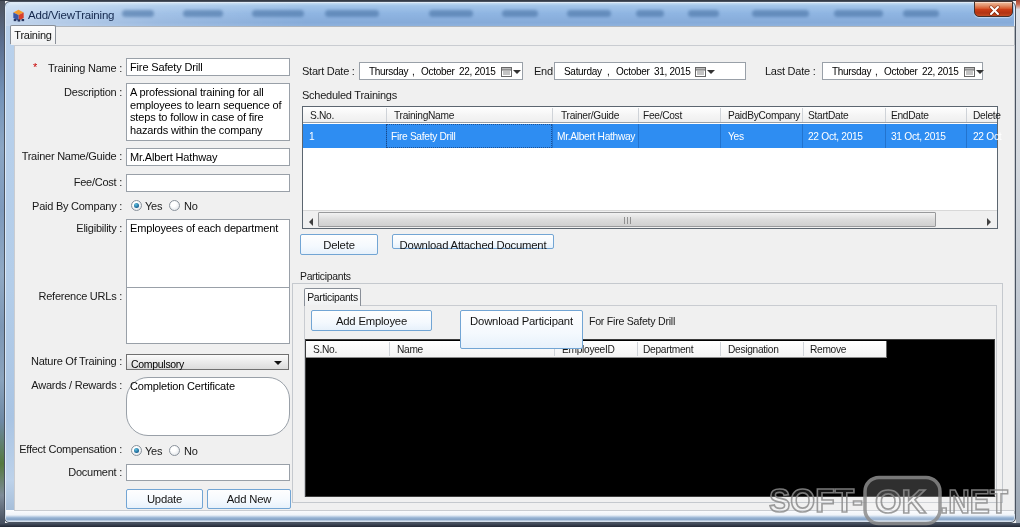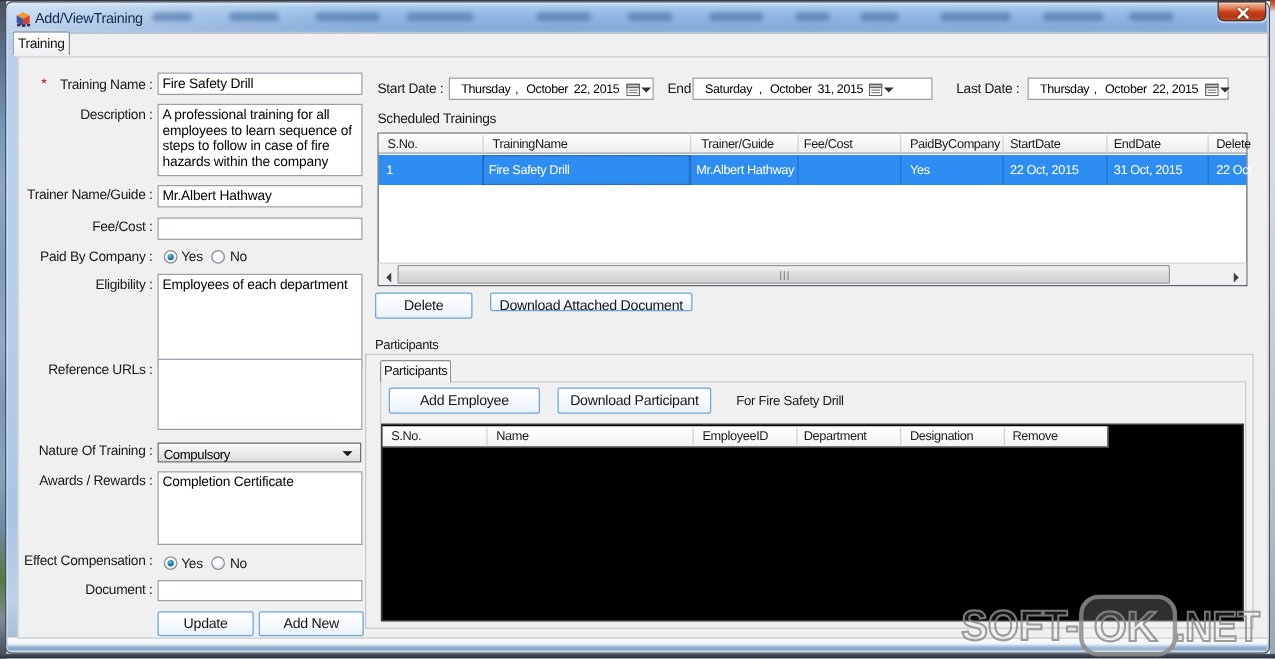--- a/index.html
+++ b/index.html
@@ -130,21 +130,21 @@
   <div class="radio sel" style="left:131px;top:200px;"></div>
   <div class="rlbl" style="left:145px;top:200px;">Yes</div>
   <div class="radio" style="left:169px;top:200px;"></div>
   <div class="rlbl" style="left:184px;top:200px;">No</div>
   <div class="tb" style="top:219px;height:76px;">Employees of each department</div>
   <div class="tb" style="top:287px;height:57px;"></div>
   <div class="combo" style="left:126px;top:354px;width:163px;height:16px;border:1px solid #707070;background:linear-gradient(180deg,#fbfbfb,#e8e8e8 60%,#dcdcdc);">
      <div style="left:4px;top:3px;font-size:10.5px;letter-spacing:-0.3px;color:#000;">Compulsory</div>
      <div style="right:6px;top:6px;width:0;height:0;border-left:4px solid transparent;border-right:4px solid transparent;border-top:4px solid #111;"></div>
   </div>
-  <div class="tb" style="top:377px;height:59px;">Completion Certificate</div>
+  <div class="tb" style="top:377px;height:59px;border-radius:22px;">Completion Certificate</div>
   <div class="radio sel" style="left:131px;top:445px;"></div>
   <div class="rlbl" style="left:145px;top:445px;">Yes</div>
   <div class="radio" style="left:169px;top:445px;"></div>
   <div class="rlbl" style="left:184px;top:445px;">No</div>
   <div class="tb" style="top:464px;height:17px;"></div>
   <div class="btn" style="left:126px;top:489px;width:77px;height:20px;line-height:19px;">Update</div>
   <div class="btn" style="left:207px;top:489px;width:84px;height:20px;line-height:19px;">Add New</div>
 
   <div class="dlbl" style="left:302px;">Start Date :</div>
   <div class="dp" style="left:359px;width:164px;">
@@ -238,21 +238,21 @@
   </div>
 
   <div class="btn" style="left:300px;top:234px;width:78px;height:21px;line-height:20px;">Delete</div>
   <div class="btn" style="left:392px;top:234px;width:162px;height:15px;line-height:20px;">Download Attached Document</div>
 
   <div class="gbox"></div>
   <div class="gboxlbl">Participants</div>
   <div class="tabpage2"></div>
   <div class="tab2">Participants</div>
   <div class="btn" style="left:311px;top:310px;width:121px;height:21px;line-height:20px;z-index:6;">Add Employee</div>
-  <div class="btn" style="left:446px;top:310px;width:123px;height:21px;line-height:20px;z-index:6;">Download Participant</div>
+  <div class="btn" style="left:460px;top:310px;width:123px;height:39px;line-height:20px;z-index:6;">Download Participant</div>
   <div class="rlbl" style="left:589px;top:315px;z-index:6;font-size:10.6px;">For Fire Safety Drill</div>
 
   <div class="grid2">
     <div class="g2head">
       <div class="ht" style="left:7px;">S.No.</div>
       <div class="ht" style="left:91px;">Name</div>
       <div class="ht" style="left:256px;">EmployeeID</div>
       <div class="ht" style="left:337px;">Department</div>
       <div class="ht" style="left:422px;">Designation</div>
       <div class="ht" style="left:504px;">Remove</div>

